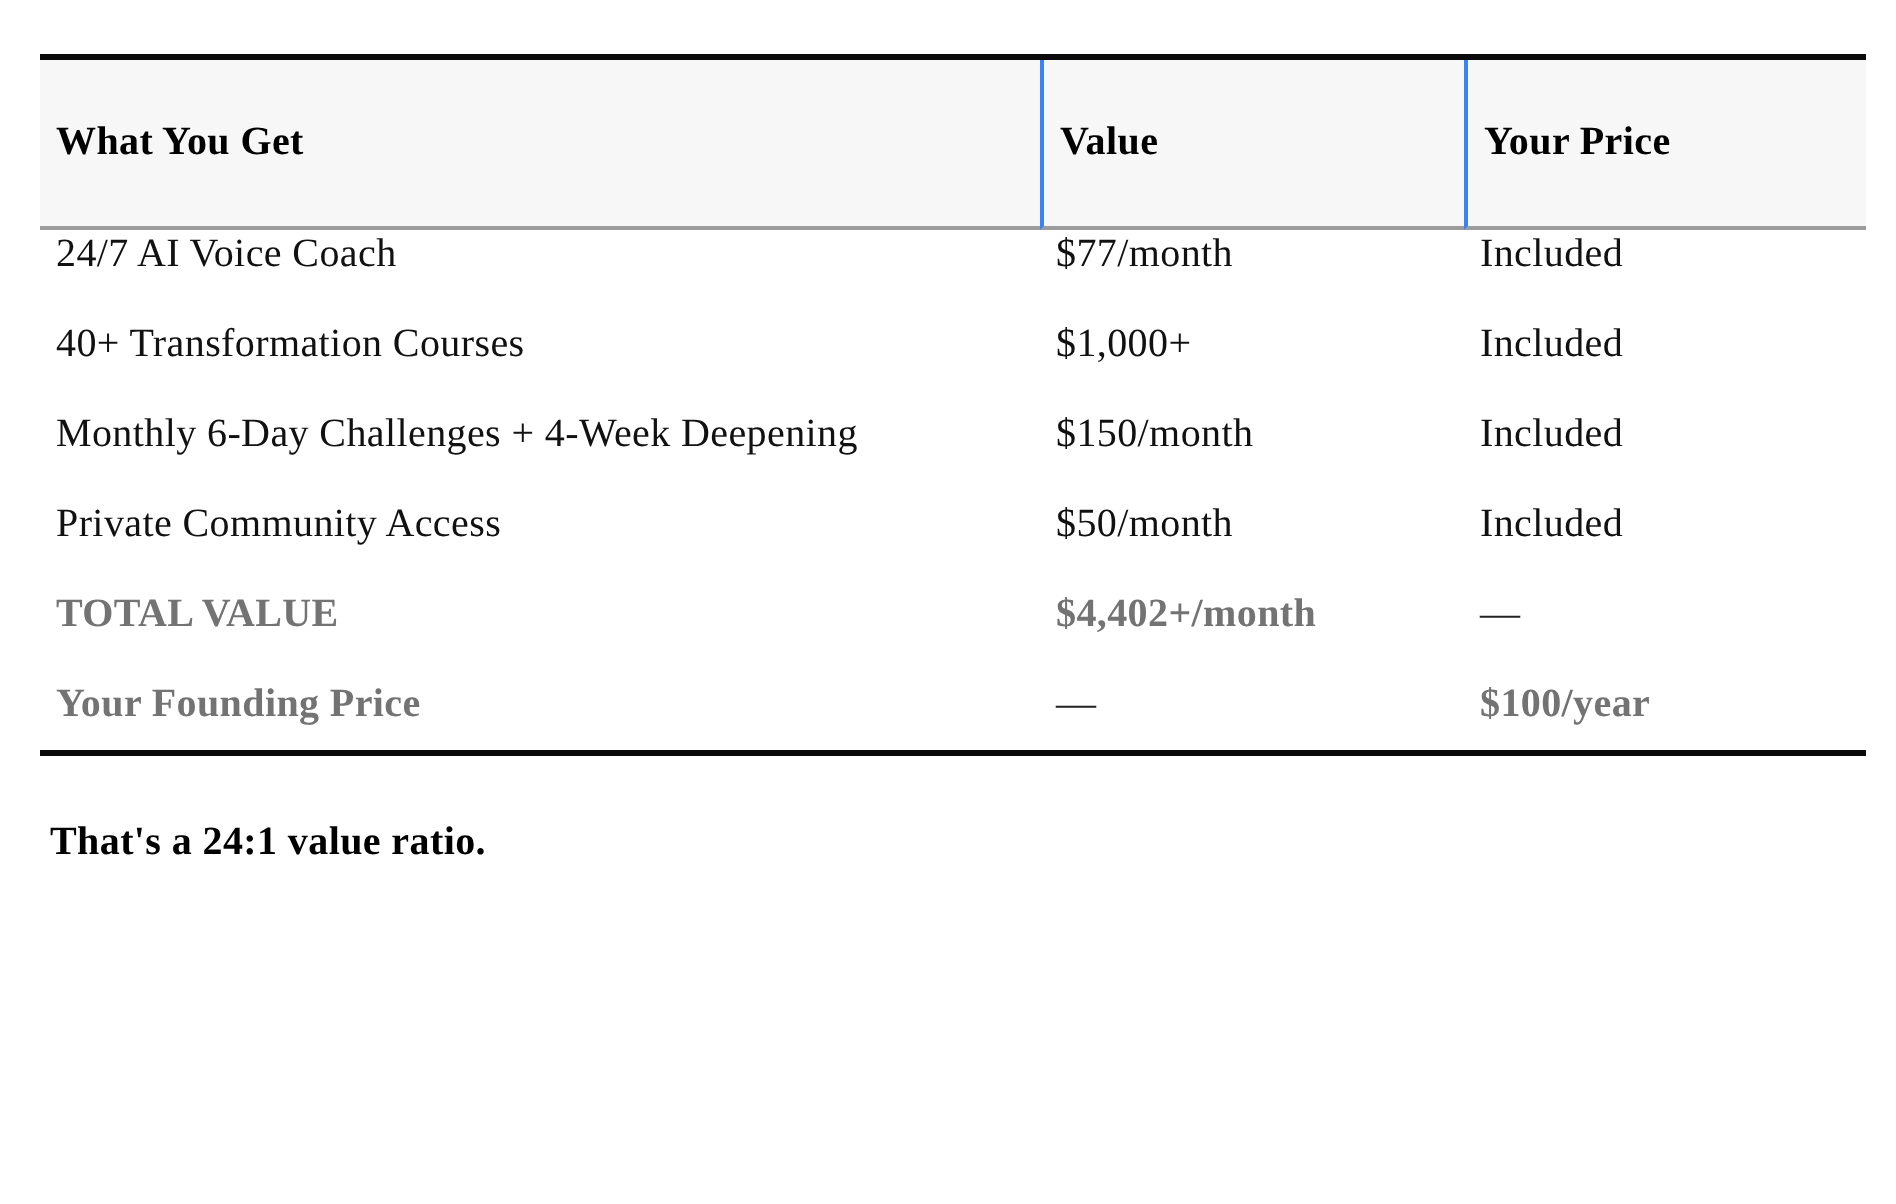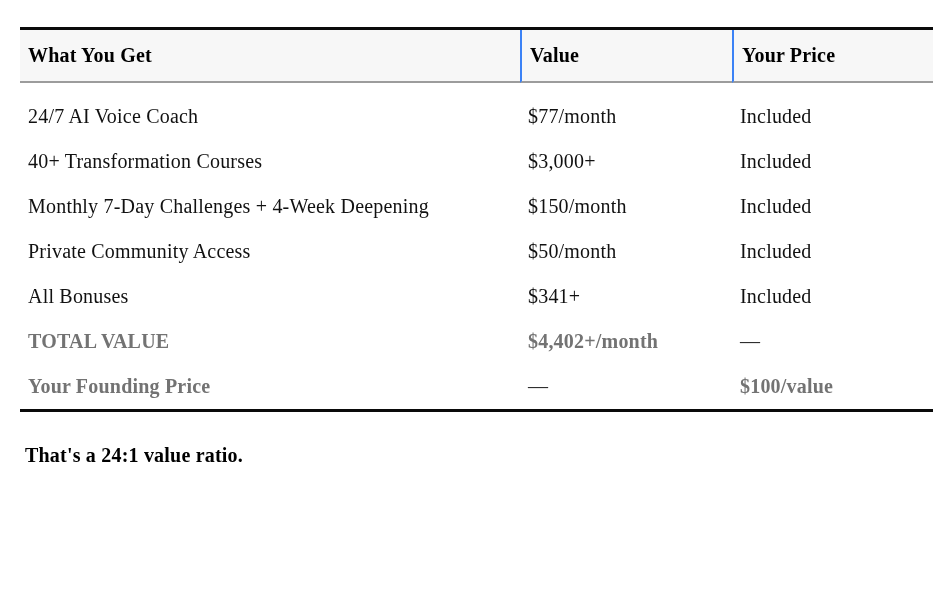--- a/index.html
+++ b/index.html
@@ -30,35 +30,35 @@
     }
     col.c1 { width: 500px; }
     col.c2 { width: 212px; }
     col.c3 { width: 201px; }
     thead th {
       background: #f7f7f7;
       text-align: left;
       font-weight: bold;
       font-size: 20px;
       color: #000000;
-      padding: 14px 8px;
+      padding: 30px 8px;
       border-bottom: 2px solid #9c9c9c;
     }
     thead th + th {
       border-left: 2px solid #3b82f6;
     }
     tbody td {
       padding: 11px 8px;
       text-align: left;
       vertical-align: middle;
       white-space: nowrap;
       overflow: hidden;
     }
     tbody tr:first-child td {
-      padding-top: 22px;
+      padding-top: 1px;
     }
     .b { font-weight: bold; color: #737373; }
     .dash { font-weight: normal; color: #222222; }
     .footer-note {
       margin: 32px 0 0 5px;
       font-weight: bold;
       font-size: 20px;
       color: #000000;
       letter-spacing: 0.2px;
     }
@@ -82,46 +82,41 @@
       </tr>
     </thead>
     <tbody>
       <tr>
         <td>24/7 AI Voice Coach</td>
         <td>$77/month</td>
         <td>Included</td>
       </tr>
       <tr>
         <td>40+ Transformation Courses</td>
-        <td>$3,000+</td>
+        <td>$1,000+</td>
         <td>Included</td>
       </tr>
       <tr>
-        <td>Monthly 7-Day Challenges + 4-Week Deepening</td>
+        <td>Monthly 6-Day Challenges + 4-Week Deepening</td>
         <td>$150/month</td>
         <td>Included</td>
       </tr>
       <tr>
         <td>Private Community Access</td>
         <td>$50/month</td>
-        <td>Included</td>
-      </tr>
-      <tr>
-        <td>All Bonuses</td>
-        <td>$341+</td>
         <td>Included</td>
       </tr>
       <tr>
         <td class="b">TOTAL VALUE</td>
         <td class="b">$4,402+/month</td>
         <td class="dash">—</td>
       </tr>
       <tr>
         <td class="b">Your Founding Price</td>
         <td class="dash">—</td>
-        <td class="b">$100/value</td>
+        <td class="b">$100/year</td>
       </tr>
     </tbody>
   </table>
 
   <p class="footer-note">That's a 24:1 value ratio.</p>
 
 </div>
 
 </body></html>

